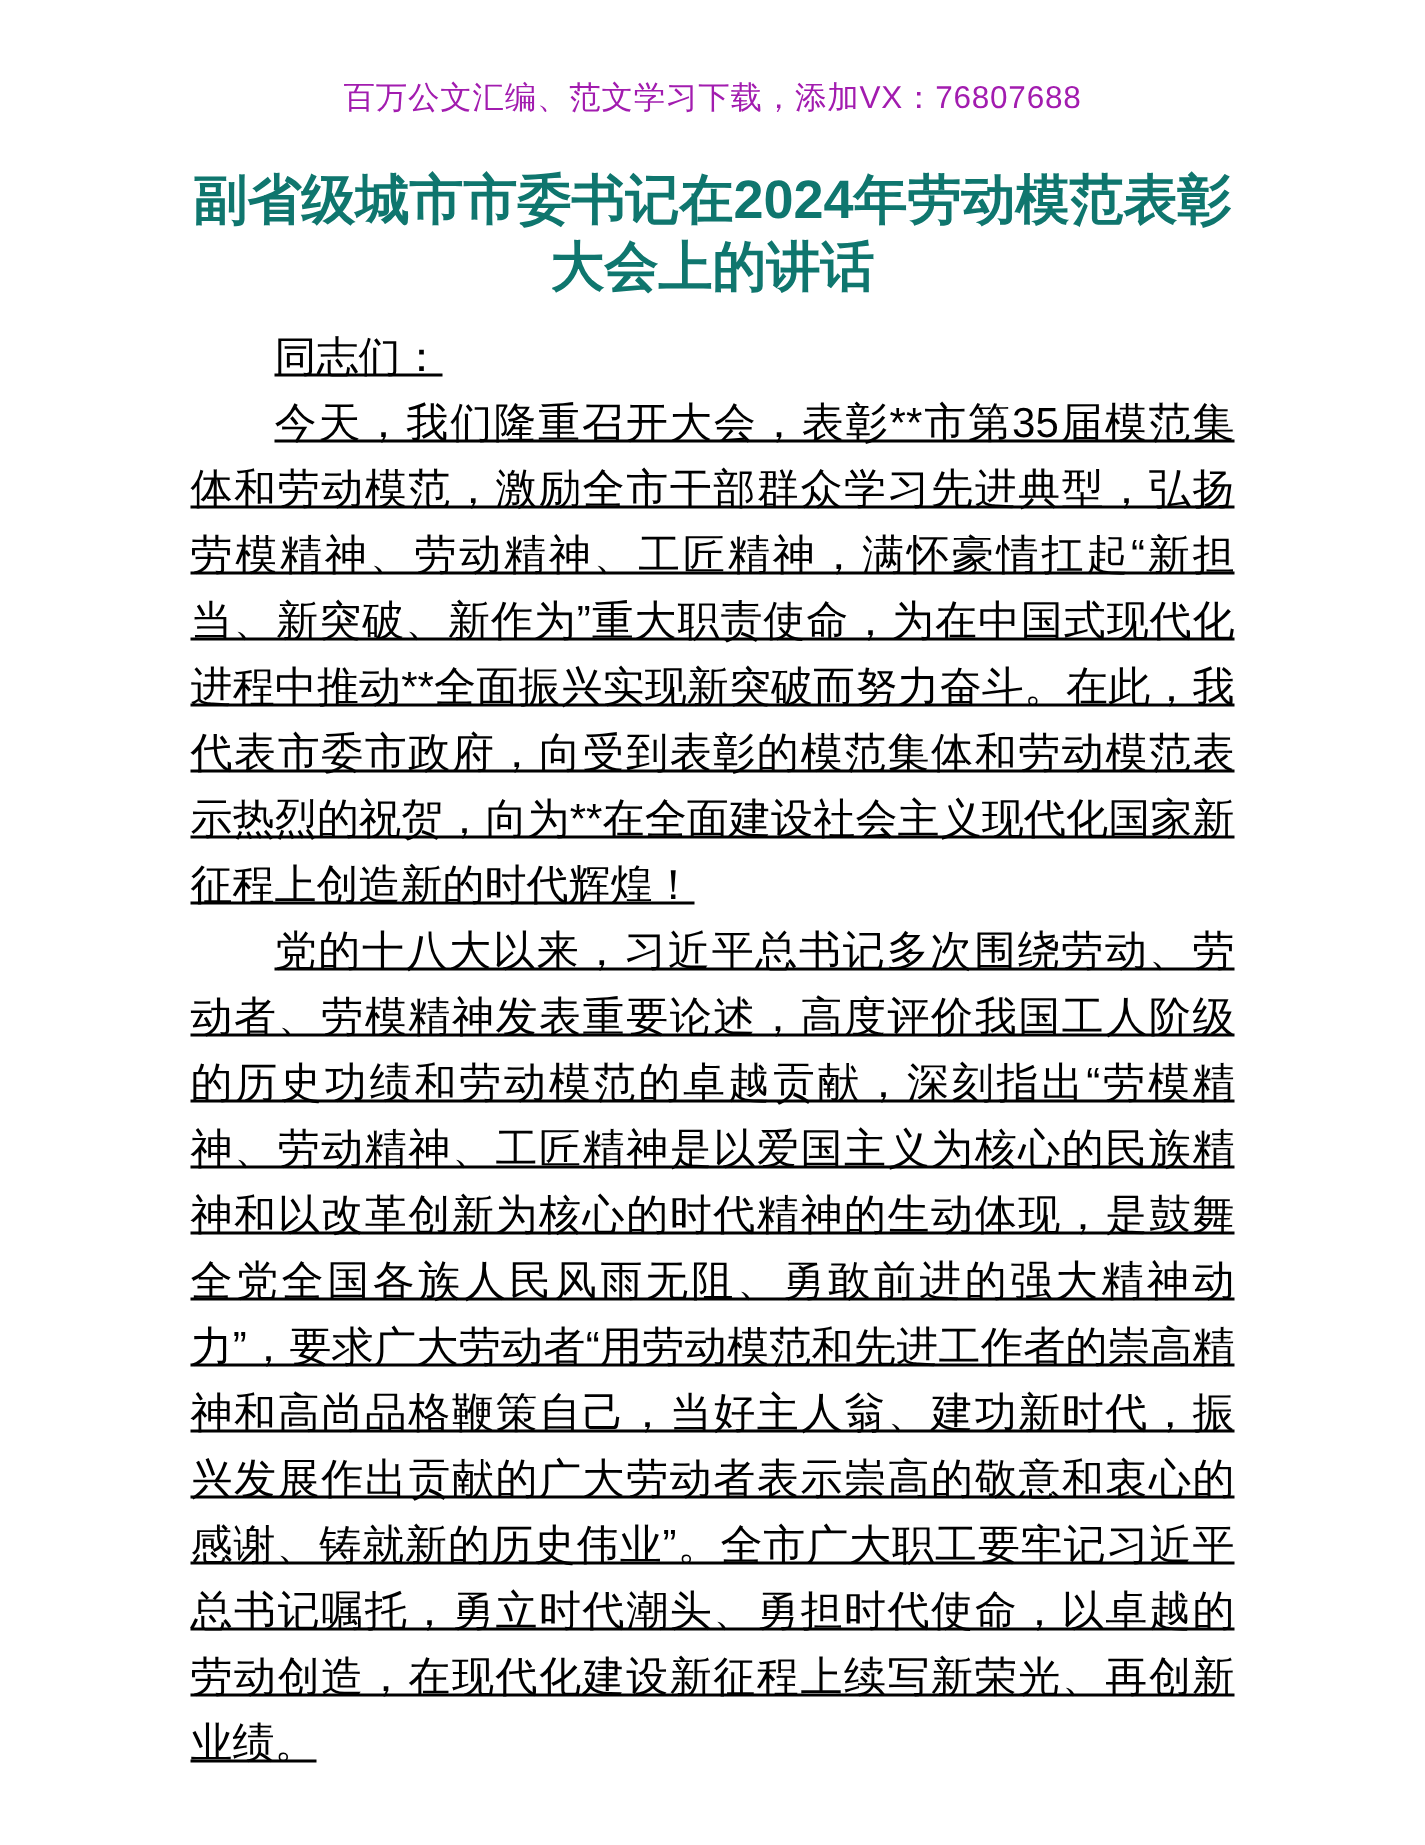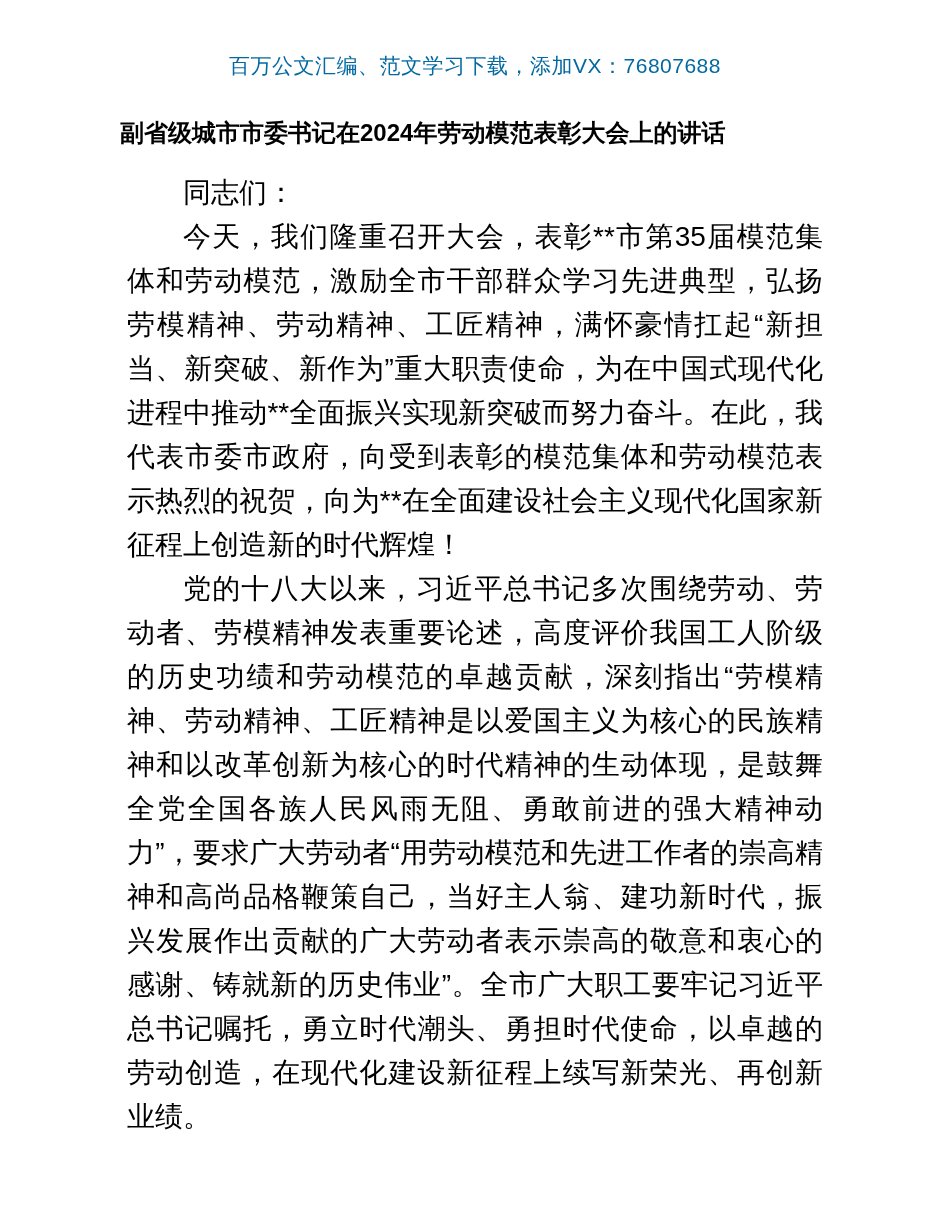--- a/index.html
+++ b/index.html
@@ -14,38 +14,40 @@
     background: #ffffff;
     overflow: hidden;
     font-family: "Liberation Sans", sans-serif;
     color: #000000;
   }
   .promo-banner {
     padding-top: 51px;
     text-align: center;
     font-size: 21px;
     line-height: 29px;
-    color: #0369a1;
+    color: #a21caf;
     letter-spacing: 0.5px;
   }
   .doc-title {
     width: 710px;
     margin: 30px auto 0 auto;
-    font-size: 24px;
+    text-align: center;
+    font-size: 36px;
     font-weight: bold;
     line-height: 45px;
-    color: #000000;
+    color: #0f766e;
   }
   .doc-body {
     width: 696px;
     margin: 16px auto 0 auto;
     font-size: 28px;
     line-height: 44px;
     text-align: justify;
     color: #000000;
+    text-decoration: underline;
   }
   .doc-body p {
     margin: 0;
     padding: 0;
     text-indent: 2em;
   }
 </style>
 </head>
 <body>
 

